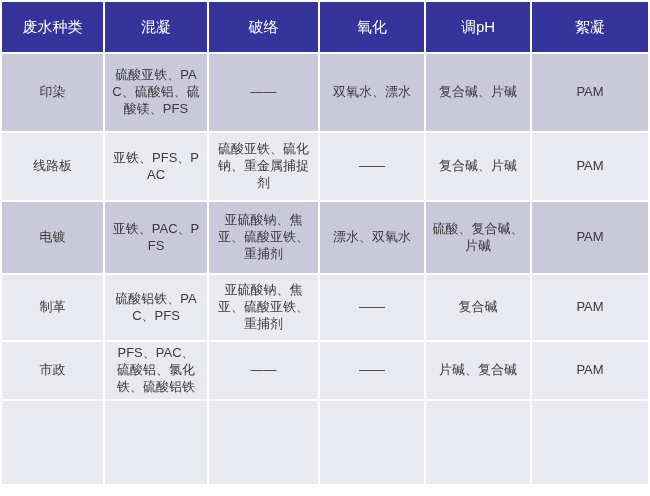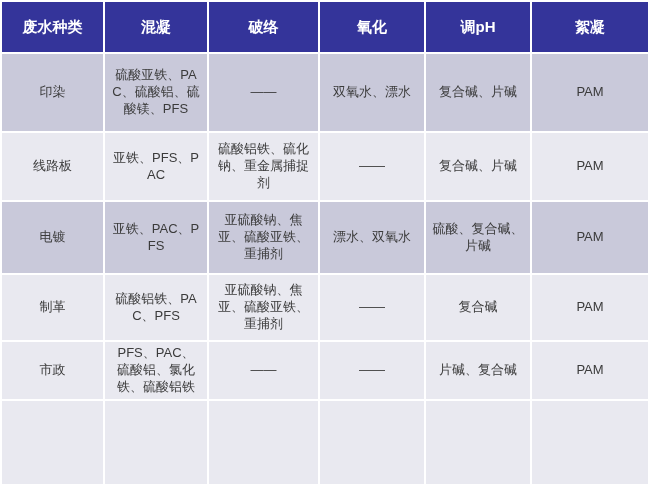--- a/index.html
+++ b/index.html
@@ -17,21 +17,21 @@
   }
   table.chem-table {
     width: 650px;
     border-collapse: separate;
     border-spacing: 2px;
     table-layout: fixed;
   }
   table.chem-table th {
     background: #34349A;
     color: #ffffff;
-    font-weight: bold;
+    font-weight: normal;
     font-size: 15px;
     text-align: center;
     vertical-align: middle;
     height: 50px;
     padding: 0 2px;
   }
   table.chem-table td {
     text-align: center;
     vertical-align: middle;
     font-size: 13px;
@@ -78,21 +78,21 @@
         <td>印染</td>
         <td>硫酸亚铁、PAC、硫酸铝、硫酸镁、PFS</td>
         <td>——</td>
         <td>双氧水、漂水</td>
         <td>复合碱、片碱</td>
         <td>PAM</td>
       </tr>
       <tr class="light">
         <td>线路板</td>
         <td>亚铁、PFS、PAC</td>
-        <td>硫酸铝铁、硫化钠、重金属捕捉剂</td>
+        <td>硫酸亚铁、硫化钠、重金属捕捉剂</td>
         <td>——</td>
         <td>复合碱、片碱</td>
         <td>PAM</td>
       </tr>
       <tr class="dark">
         <td>电镀</td>
         <td>亚铁、PAC、PFS</td>
         <td>亚硫酸钠、焦亚、硫酸亚铁、重捕剂</td>
         <td>漂水、双氧水</td>
         <td>硫酸、复合碱、片碱</td>

